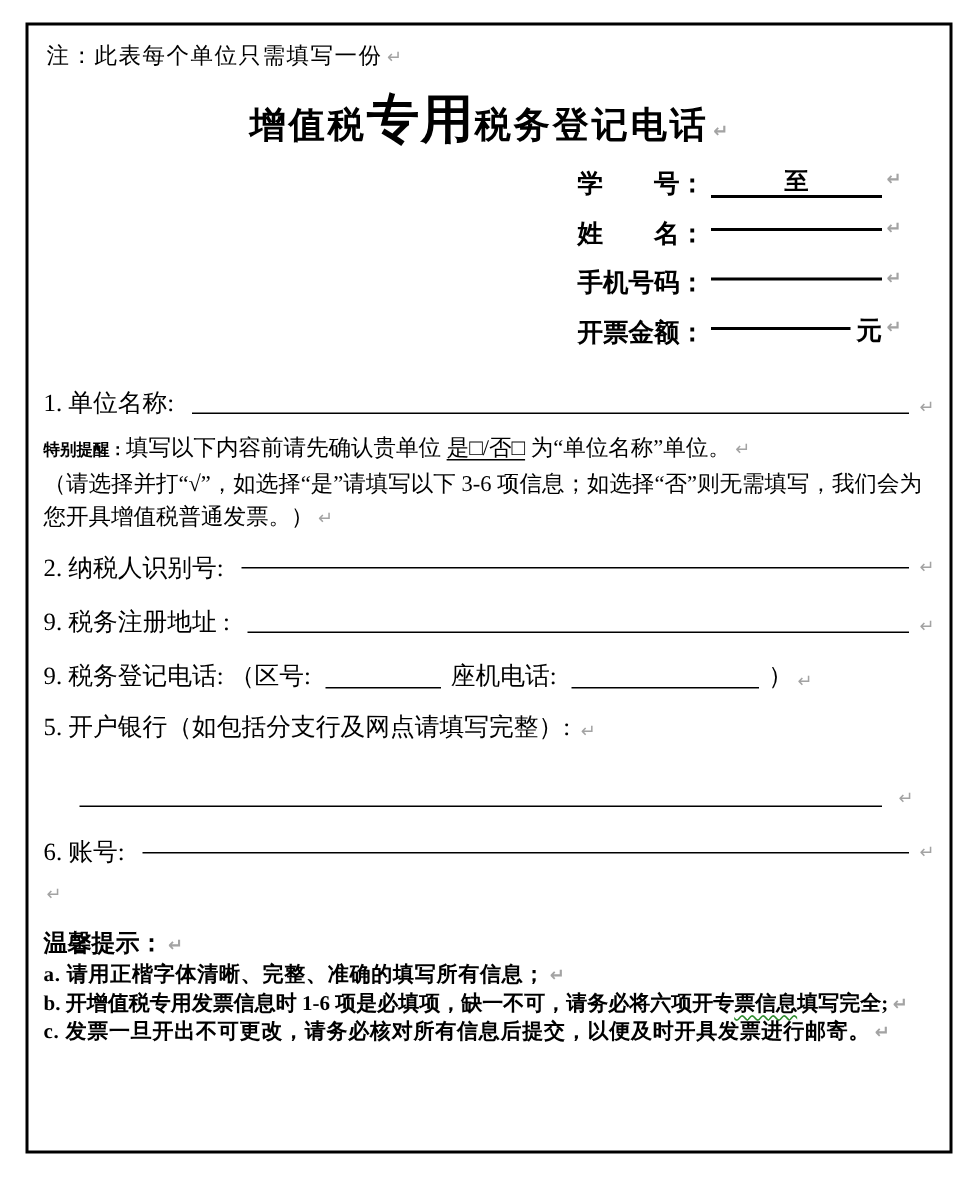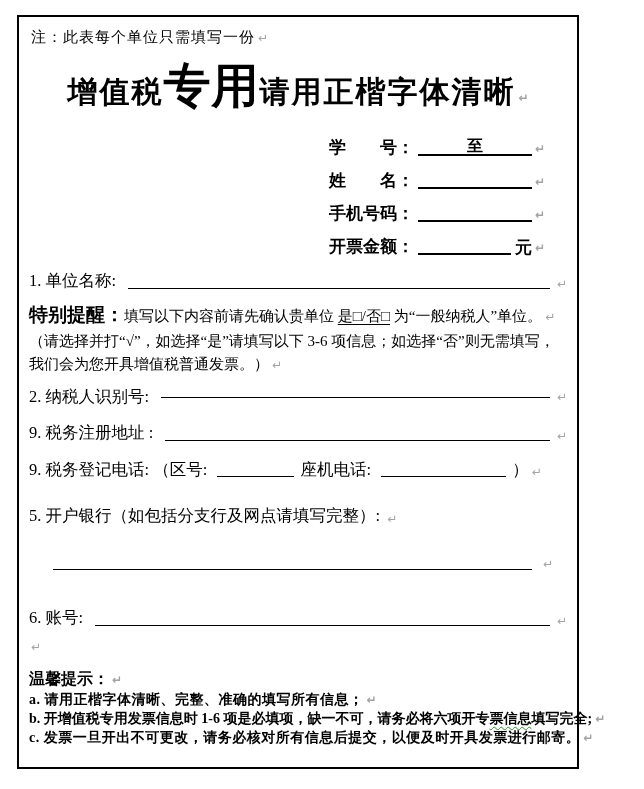--- a/index.html
+++ b/index.html
@@ -1,68 +1,68 @@
 <!DOCTYPE html>
 <html><head>
 <meta charset="utf-8">
 <style>
   html,body{margin:0;padding:0;}
   body{
     width:644px;height:789px;background:#ffffff;position:relative;overflow:hidden;
     font-family:"Liberation Serif","DejaVu Serif",serif;color:#000;
   }
   .frame{
-    position:absolute;left:17px;top:15px;width:562px;height:754px;
+    position:absolute;left:17px;top:15px;width:618px;height:754px;
     border:2px solid #000;box-sizing:border-box;padding:5px 10px 0;
   }
   .note{margin:6px 0 0 2px;font-size:15px;letter-spacing:1px;}
   .title{margin-top:15px;text-align:center;font-weight:700;line-height:1.05;white-space:nowrap;}
-  .t-reg{font-size:30px;letter-spacing:2px;}
-  .t-big{font-size:47px;letter-spacing:1px;margin-top:47px;}
+  .t-reg{font-size:24px;letter-spacing:2px;}
+  .t-big{font-size:35px;letter-spacing:1px;margin-top:47px;}
   .pilcrow{color:#a3a3a3;font-size:12px;font-family:"DejaVu Sans",sans-serif;margin-left:3px;line-height:1;}
   .fields{width:216px;margin:14px 22px 0 auto;font-weight:700;font-size:17px;}
-  .frow{display:flex;align-items:flex-end;height:33px;}
+  .frow{display:flex;align-items:flex-start;height:33px;}
   .flabel{white-space:pre;line-height:1.2;}
   .fline{flex:1;border-bottom:2px solid #000;text-align:center;margin:0 0 2px 4px;line-height:1.1;min-height:6px;font-size:16px;}
   .fsuffix{margin-left:4px;line-height:1.1;}
   .frow .pilcrow{margin-bottom:3px;}
   .item{display:flex;align-items:flex-end;font-weight:400;font-size:16.5px;line-height:1.25;}
   .item .lbl{white-space:pre;}
   .fill{flex:1;border-bottom:1.5px solid #000;margin:0 4px 3px 8px;height:2px;}
   .fill-fixed{border-bottom:1.5px solid #000;margin:0 6px 3px 6px;height:2px;}
   .item .pilcrow{margin-bottom:2px;}
   #item1{margin-top:14px;}
   .notice{margin-top:9px;font-size:15px;line-height:1.5;}
-  .lead{font-weight:700;font-size:19px;}
+  .lead{font-weight:700;font-size:11px;}
   .yn{text-decoration:underline;text-underline-offset:3px;}
   .paren{font-size:15px;line-height:1.5;margin-top:1px;}
   #item2{margin-top:12px;align-items:center;}
   #item3{margin-top:15px;}
   #item4{margin-top:16px;}
   #area-line{width:77px;}
   #phone-line{width:125px;}
-  #item5{margin-top:26px;}
+  #item5{margin-top:13px;}
   .bankline{display:flex;align-items:flex-end;margin:30px 4px 0 24px;height:13px;}
   .bankline .fill{margin:0 8px 0 0;}
   .bankline .pilcrow{margin-right:10px;}
-  #item6{margin-top:38px;}
+  #item6{margin-top:20px;align-items:center;}
   .lone{margin:8px 0 0 2px;height:13px;}
   .tips-h{margin-top:19px;font-weight:700;font-size:16px;}
   .tip{margin-top:1px;font-size:14px;letter-spacing:0.5px;white-space:nowrap;font-weight:bold;}
   #tip-b{letter-spacing:0;}
   .wavy{text-decoration:underline wavy #2e8b2e;text-decoration-thickness:1px;text-underline-offset:3px;}
 </style>
 </head>
 <body>
 
 <div class="frame">
 
   <div class="note"><span>注：此表每个单位只需填写一份</span><span class="pilcrow">↵</span></div>
 
-  <div class="title"><span class="t-reg">增值税</span><span class="t-big">专用</span><span class="t-reg">请用正楷字体清晰</span><span class="pilcrow">↵</span></div>
+  <div class="title"><span class="t-reg">增值税</span><span class="t-big">专用</span><span class="t-reg">税务登记电话</span><span class="pilcrow">↵</span></div>
 
   <div class="fields">
     <div class="frow">
       <span class="flabel">学　　号：</span>
       <span class="fline">至</span>
       <span class="pilcrow">↵</span>
     </div>
     <div class="frow">
       <span class="flabel">姓　　名：</span>
       <span class="fline"></span>
@@ -80,21 +80,21 @@
       <span class="pilcrow">↵</span>
     </div>
   </div>
 
   <div class="item" id="item1">
     <span class="lbl">1. 单位名称: </span>
     <span class="fill"></span>
     <span class="pilcrow">↵</span>
   </div>
 
-  <div class="notice"><span class="lead">特别提醒：</span><span>填写以下内容前请先确认贵单位 </span><span class="yn">是□/否□</span><span> 为“一般纳税人”单位。</span><span class="pilcrow">↵</span></div>
+  <div class="notice"><span class="lead">特别提醒：</span><span>填写以下内容前请先确认贵单位 </span><span class="yn">是□/否□</span><span> 为“单位名称”单位。</span><span class="pilcrow">↵</span></div>
 
   <div class="paren"><span>（请选择并打“√”，如选择“是”请填写以下 3-6 项信息；如选择“否”则无需填写，我们会为您开具增值税普通发票。）</span><span class="pilcrow">↵</span></div>
 
   <div class="item" id="item2">
     <span class="lbl">2. 纳税人识别号: </span>
     <span class="fill"></span>
     <span class="pilcrow">↵</span>
   </div>
 
   <div class="item" id="item3">

